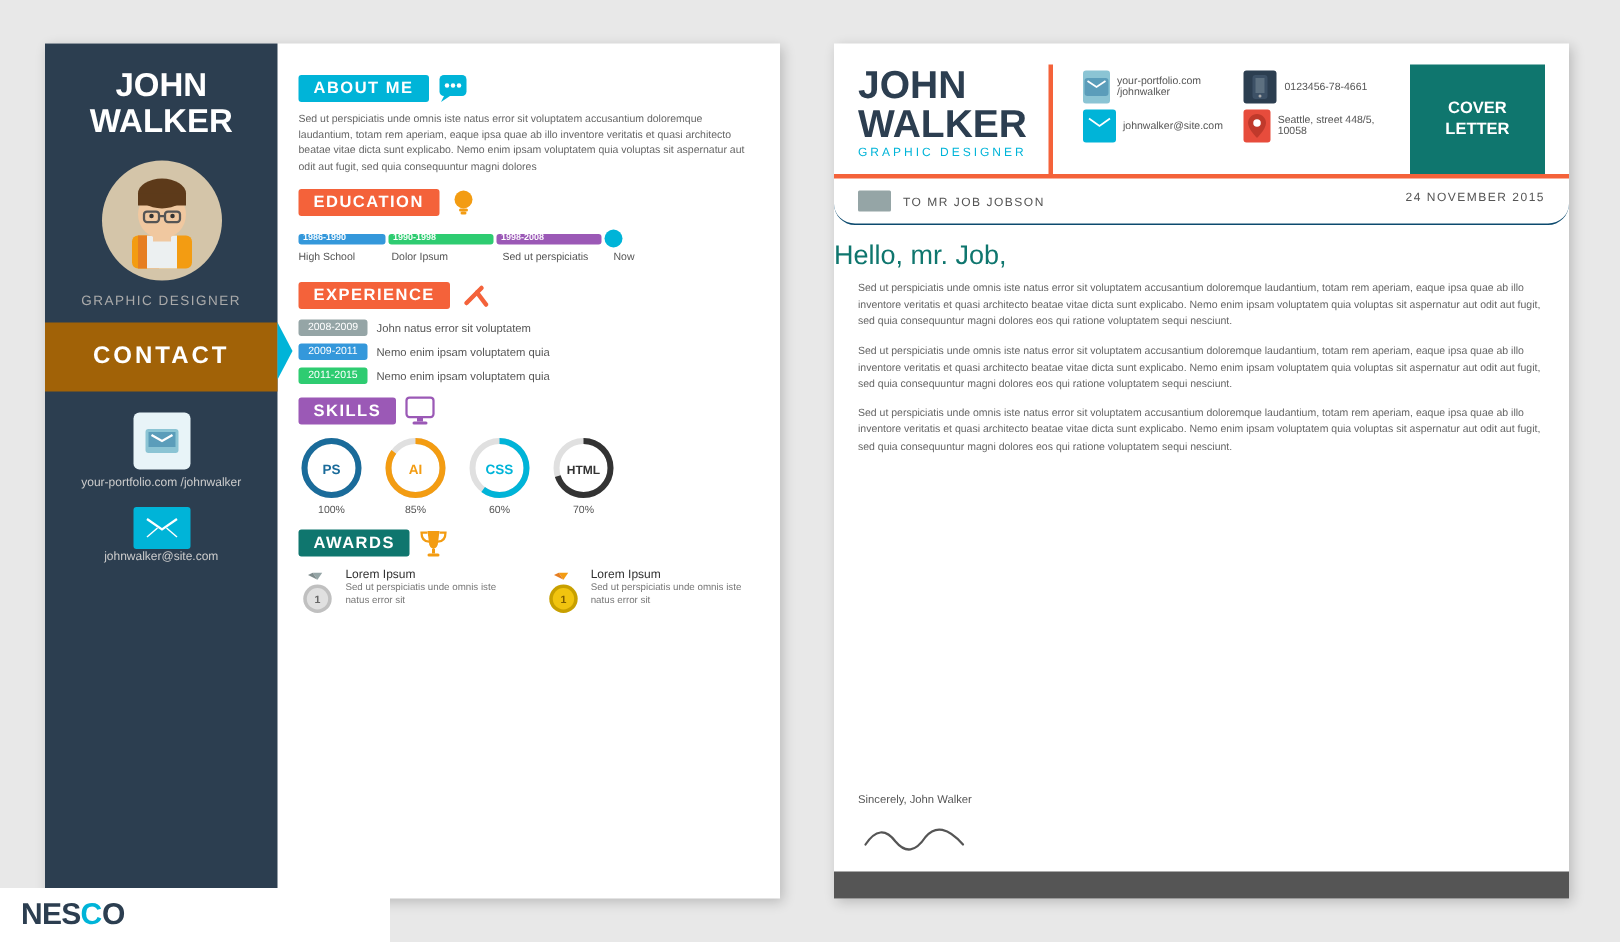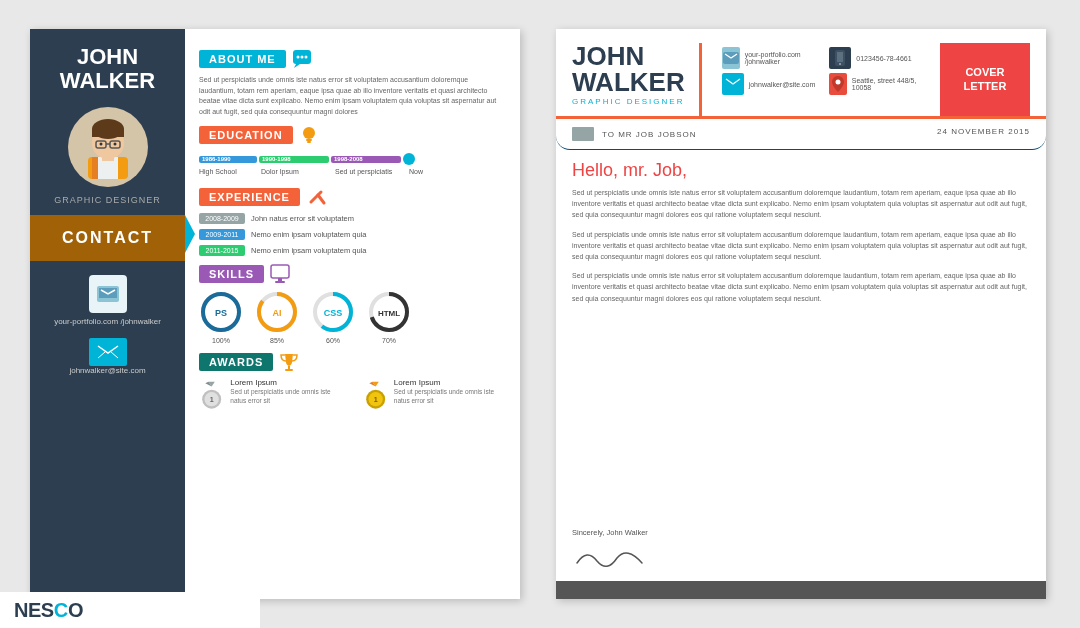--- a/index.html
+++ b/index.html
@@ -283,21 +283,21 @@
       display: flex;
       align-items: center;
       justify-content: center;
       border-radius: 2px;
     }
     .cover-contact-text {
       font-size: 7px;
       color: #555;
     }
     .cover-letter-badge {
-      background: #ef4444;
+      background: #0f766e;
       color: #fff;
       font-size: 11px;
       font-weight: 900;
       text-transform: uppercase;
       padding: 8px 12px;
       text-align: center;
       line-height: 1.2;
       align-self: stretch;
       display: flex;
       align-items: center;
@@ -319,22 +319,22 @@
     }
     .cover-date {
       font-size: 8px;
       color: #555;
       text-transform: uppercase;
       letter-spacing: 1px;
     }
     .cover-greeting {
       font-size: 18px;
       font-weight: 300;
-      color: #ef4444;
-      padding: 10px 16px 6px;
+      color: #0f766e;
+      padding: 10px 0 6px;
     }
     .cover-body {
       padding: 0 16px;
       flex: 1;
     }
     .cover-para {
       font-size: 7px;
       color: #666;
       line-height: 1.6;
       margin-bottom: 8px;

